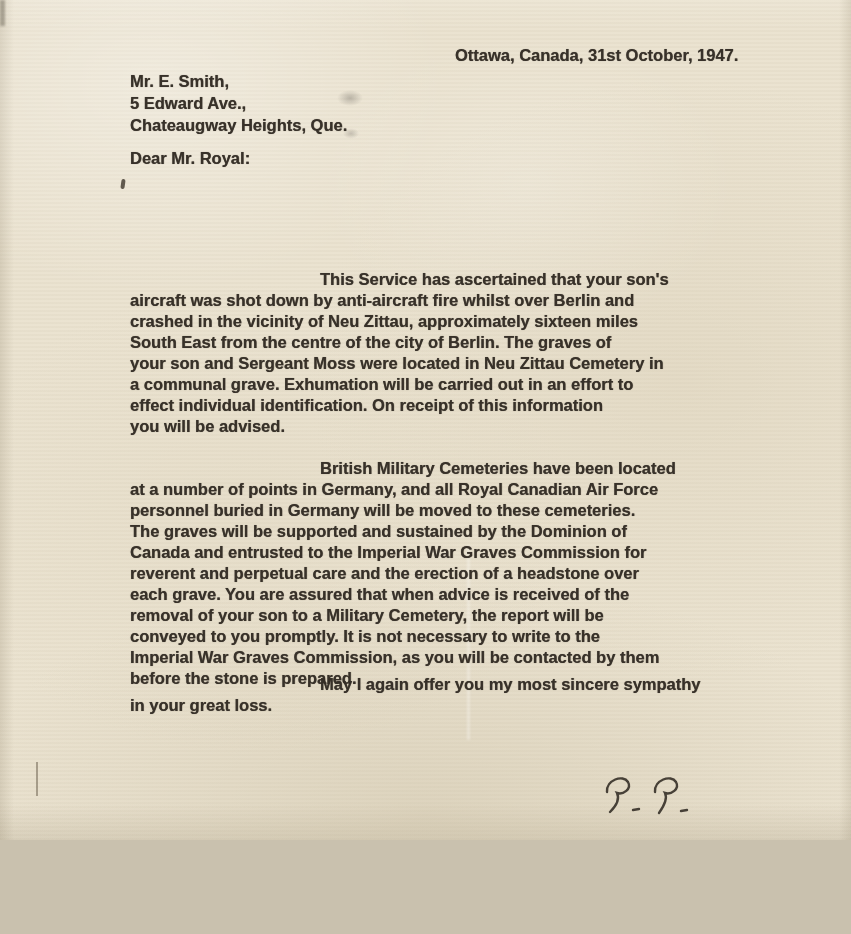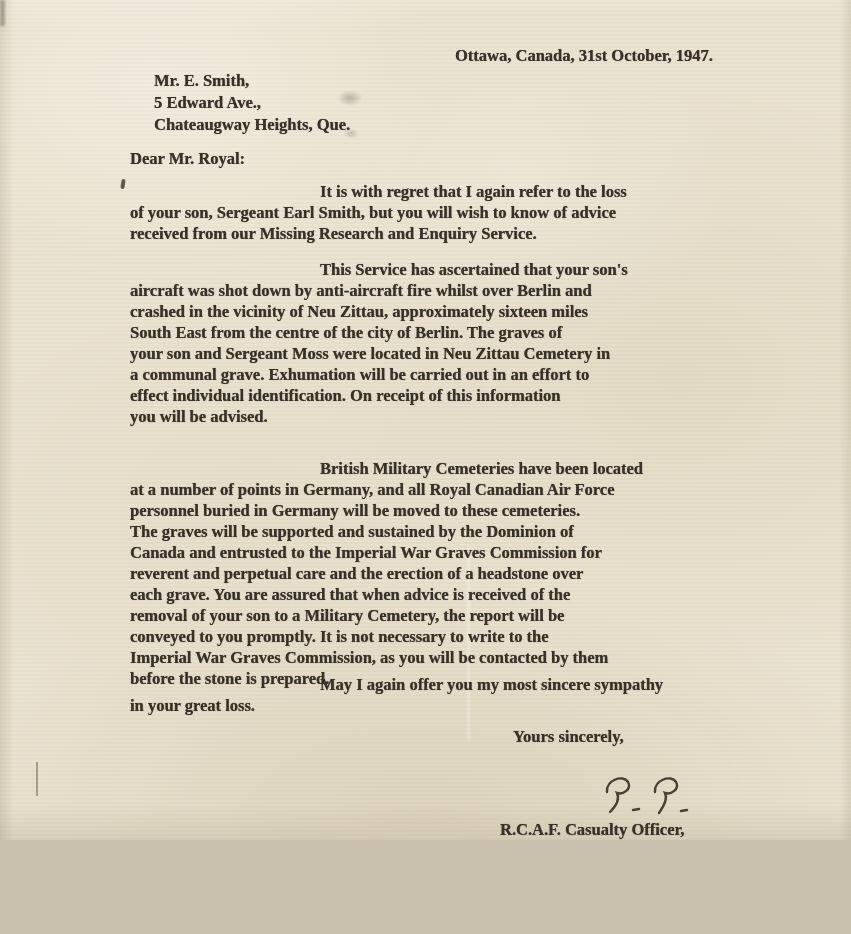--- a/index.html
+++ b/index.html
@@ -12,34 +12,34 @@
       radial-gradient(ellipse 420px 300px at 18% 10%, rgba(255,255,255,0.30), rgba(255,255,255,0) 70%),
       radial-gradient(ellipse 300px 220px at 62% 22%, rgba(255,255,255,0.18), rgba(255,255,255,0) 70%),
       radial-gradient(ellipse 520px 420px at 80% 45%, rgba(211,199,172,0.30), rgba(211,199,172,0) 72%),
       radial-gradient(ellipse 460px 340px at 30% 62%, rgba(216,205,180,0.25), rgba(216,205,180,0) 70%),
       radial-gradient(ellipse 640px 320px at 50% 97%, rgba(198,186,158,0.38), rgba(198,186,158,0) 75%),
       linear-gradient(90deg, rgba(140,128,104,0.22), rgba(140,128,104,0) 14px),
       linear-gradient(270deg, rgba(140,128,104,0.18), rgba(140,128,104,0) 12px),
       linear-gradient(0deg, rgba(150,138,112,0.20), rgba(150,138,112,0) 36px),
       linear-gradient(180deg, rgba(255,255,255,0.10), rgba(255,255,255,0) 30px),
       repeating-linear-gradient(180deg, rgba(255,255,255,0.035) 0 2px, rgba(120,110,90,0.030) 2px 4px);
-    font-family:Liberation Serif, serif;
+    font-family:Liberation Sans, sans-serif;
   }
   .tw{
     position:absolute;
     font-size:16.5px;
     line-height:21px;
     font-weight:700;
     color:rgba(52,46,38,0.92);
     text-shadow:0 0 0.7px rgba(52,46,38,0.65), 0.4px 0.4px 0.6px rgba(52,46,38,0.30);
     white-space:pre-line;
     letter-spacing:0;
   }
   .para{left:130px;width:675px;text-indent:190px;}
-  .addr{line-height:22px;margin-left:24px;}
+  .addr{line-height:22px;}
   .sig-svg{position:absolute;left:593px;top:772px;}
   .sig-svg path{stroke:rgba(44,38,30,0.85);stroke-width:2.4;fill:none;stroke-linecap:round;}
   .mark{position:absolute;pointer-events:none;}
   .smudge1{left:334px;top:88px;width:32px;height:20px;border-radius:50%;
     background:radial-gradient(closest-side, rgba(105,100,92,0.38), rgba(105,100,92,0) 80%);filter:blur(0.5px);}
   .smudge2{left:341px;top:127px;width:20px;height:13px;border-radius:50%;
     background:radial-gradient(closest-side, rgba(105,100,92,0.30), rgba(105,100,92,0) 80%);filter:blur(0.5px);}
   .apostrophe{left:121px;top:179px;width:4px;height:10px;border-radius:2px;
     background:rgba(58,50,40,0.78);transform:rotate(8deg);}
   .edge-tick{left:36px;top:762px;width:2px;height:34px;background:rgba(86,75,58,0.45);filter:blur(0.3px);}
@@ -62,24 +62,21 @@
   <div class="mark crease-d"></div>
 
   <div class="tw" style="left:455px;top:45px;">Ottawa, Canada, 31st October, 1947.</div>
 
   <div class="tw addr" style="left:130px;top:70px;">Mr. E. Smith,</div>
   <div class="tw addr" style="left:130px;top:92px;">5 Edward Ave.,</div>
   <div class="tw addr" style="left:130px;top:114px;">Chateaugway Heights, Que.</div>
 
   <div class="tw" style="left:130px;top:148px;">Dear Mr. Royal:</div>
 
-  <div class="tw para" style="top:181px;">It is with regret that I again refer to the loss
-of your son, Sergeant Earl Smith, but you will wish to know of advice
-received from our Missing Research and Enquiry Service.</div>
-  <div class="tw para" style="top:259px;">This Service has ascertained that your son's
+  <div class="tw para" style="top:269px;">This Service has ascertained that your son's
 aircraft was shot down by anti-aircraft fire whilst over Berlin and
 crashed in the vicinity of Neu Zittau, approximately sixteen miles
 South East from the centre of the city of Berlin.  The graves of
 your son and Sergeant Moss were located in Neu Zittau Cemetery in
 a communal grave.  Exhumation will be carried out in an effort to
 effect individual identification.  On receipt of this information
 you will be advised.</div>
   <div class="tw para" style="top:458px;">British Military Cemeteries have been located
 at a number of points in Germany, and all Royal Canadian Air Force
 personnel buried in Germany will be moved to these cemeteries.
@@ -87,27 +84,25 @@
 Canada and entrusted to the Imperial War Graves Commission for
 reverent and perpetual care and the erection of a headstone over
 each grave.  You are assured that when advice is received of the
 removal of your son to a Military Cemetery, the report will be
 conveyed to you promptly.   It is not necessary to write to the
 Imperial War Graves Commission, as you will be contacted by them
 before the stone is prepared.</div>
   <div class="tw para" style="top:674px;">May I again offer you my most sincere sympathy
 in your great loss.</div>
 
-  <div class="tw" style="left:513px;top:726px;">Yours sincerely,</div>
 
   <svg class="sig-svg" width="120" height="50" viewBox="0 0 120 50">
     <path d="M14 20 C13 8, 30 2, 35 10 C39 17, 30 23, 24 21 C27 27, 23 34, 17 40"></path>
     <path d="M40 38 l 6 -1"></path>
     <path d="M62 20 C61 8, 78 2, 83 10 C87 17, 78 23, 72 21 C75 27, 71 34, 66 41"></path>
     <path d="M88 39 l 6 -1"></path>
   </svg>
 
-  <div class="tw" style="left:500px;top:819px;">R.C.A.F. Casualty Officer,</div>
   <div class="tw" style="left:500px;top:841px;">for Yours of the Air Staff.</div>
 
   <div class="tw" style="left:127px;top:838px;">FFF:GB</div>
 
 </div>
 
 </body></html>

